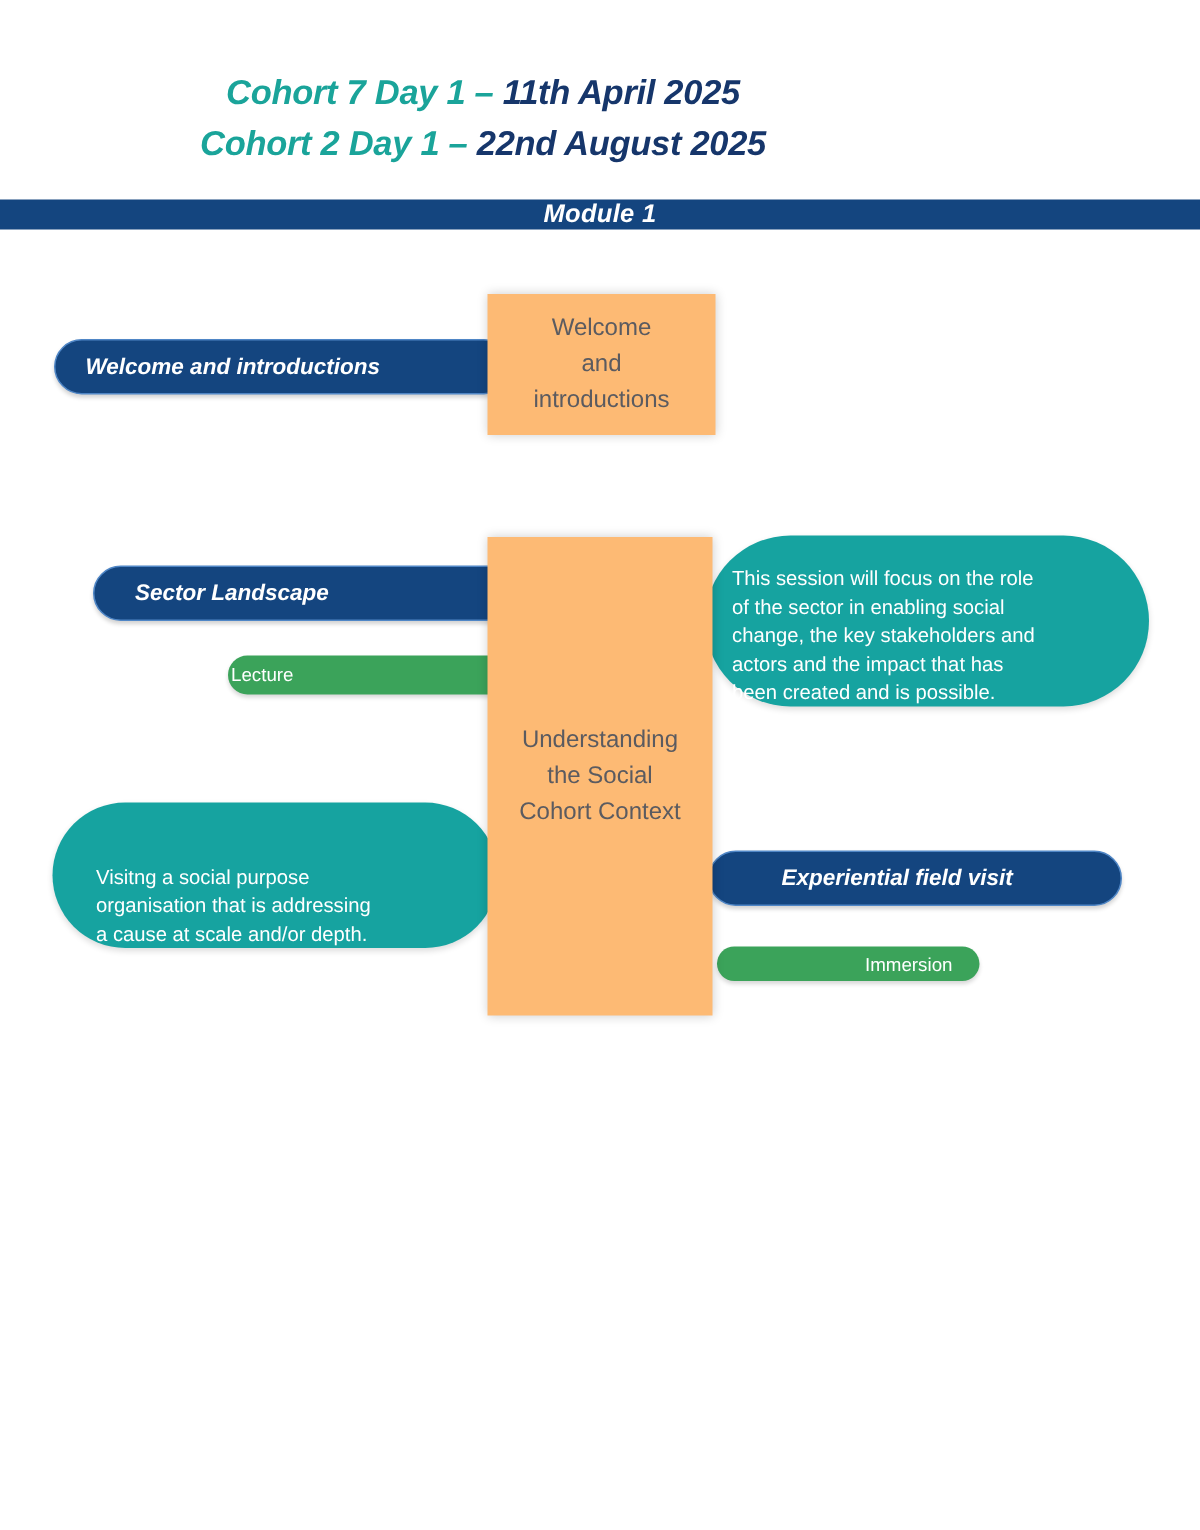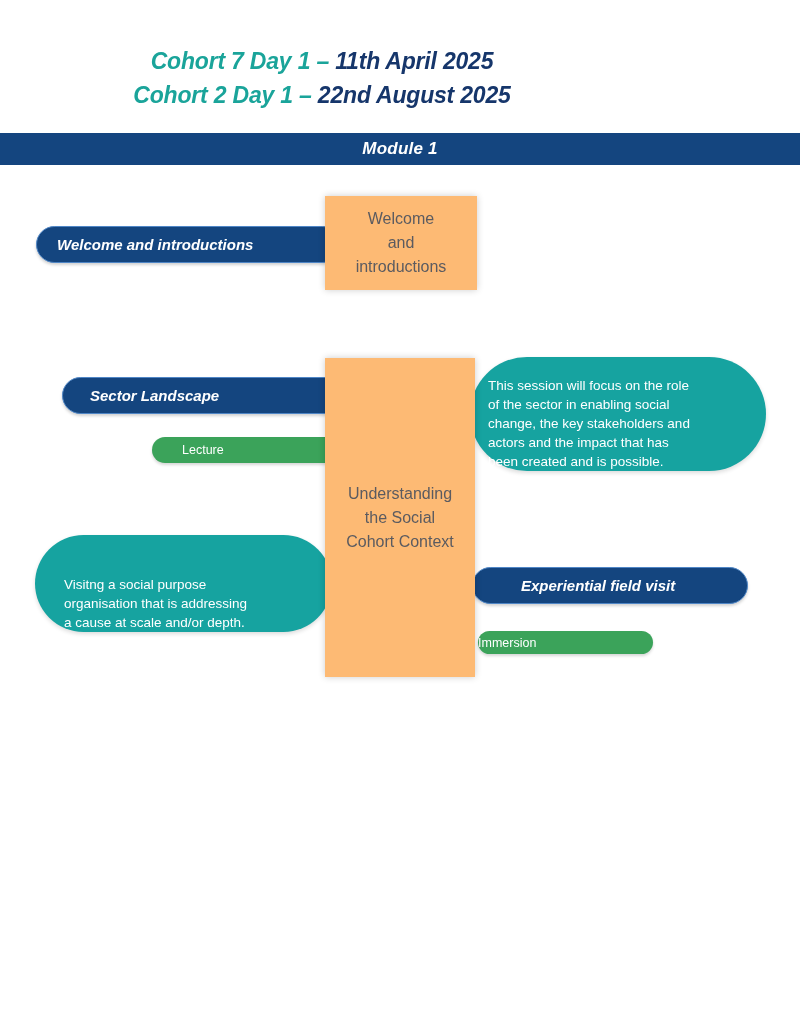--- a/index.html
+++ b/index.html
@@ -37,21 +37,21 @@
   }
   .h-teal  { color: #1aa49a; }
   .h-navy  { color: #16366b; }
 
   
   .module-banner {
     position: absolute;
     top: 133px;
     left: 0;
     width: 800px;
-    height: 32px;
+    height: 20px;
     background: #14457f;
     display: flex;
     align-items: center;
     justify-content: center;
   }
   .module-banner-label {
     color: #ffffff;
     font-size: 17px;
     font-weight: bold;
     font-style: italic;
@@ -123,28 +123,28 @@
     white-space: pre-line;
   }
 
   
   #row1-navy  { left: 36px;  top: 226px; width: 305px; height: 37px; padding-left: 20px; }
   #row1-green { left: 478px; top: 230px; width: 185px; height: 30px; padding-right: 18px; justify-content: flex-end; }
   #row1-card  { left: 325px; top: 196px; width: 152px; height: 94px; }
 
   
   #row2-navy  { left: 62px;  top: 377px; width: 300px; height: 37px; padding-left: 27px; }
-  #row2-green { left: 152px; top: 437px; width: 195px; height: 26px; padding-left: 30px; }
+  #row2-green { left: 152px; top: 437px; width: 195px; height: 26px; padding-left: 2px; }
   #row2-teal  { left: 470px; top: 357px; width: 296px; height: 114px; padding-left: 18px; padding-right: 22px; }
   #row2-card  { left: 325px; top: 358px; width: 150px; height: 319px; }
 
   
   #row3-teal  { left: 35px;  top: 535px; width: 297px; height: 97px; padding-left: 29px; padding-right: 18px; }
   #row3-navy  { left: 472px; top: 567px; width: 276px; height: 37px; padding-left: 48px; }
-  #row3-green { left: 478px; top: 631px; width: 175px; height: 23px; padding-right: 18px; justify-content: flex-start; }
+  #row3-green { left: 478px; top: 631px; width: 175px; height: 23px; padding-right: 18px; justify-content: flex-end; }
 </style>
 </head>
 <body>
 
 <div id="page">
 
   <div class="header">
     <div class="header-line">
       <span class="h-teal">Cohort 7 Day 1 – </span><span class="h-navy">11th April 2025</span>
     </div>

